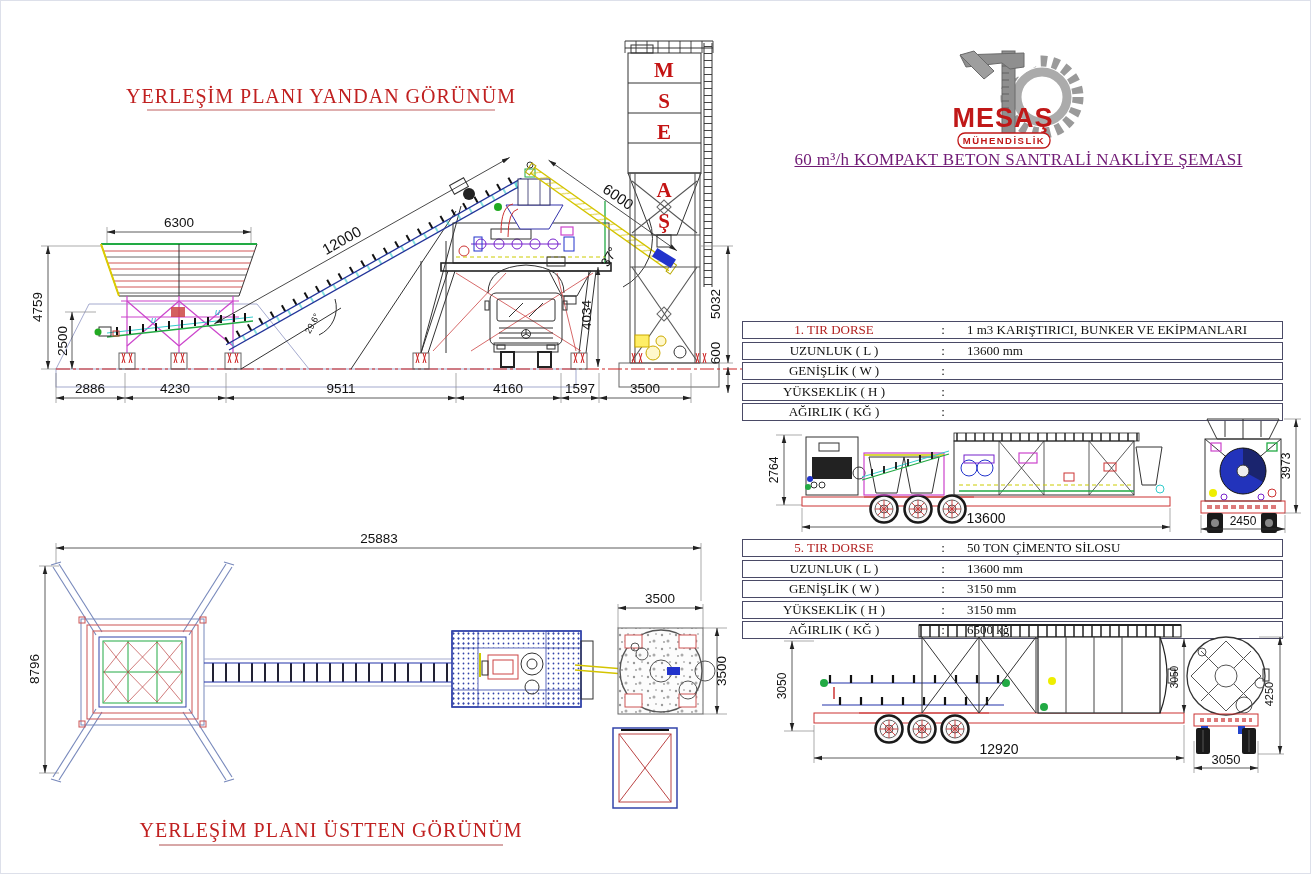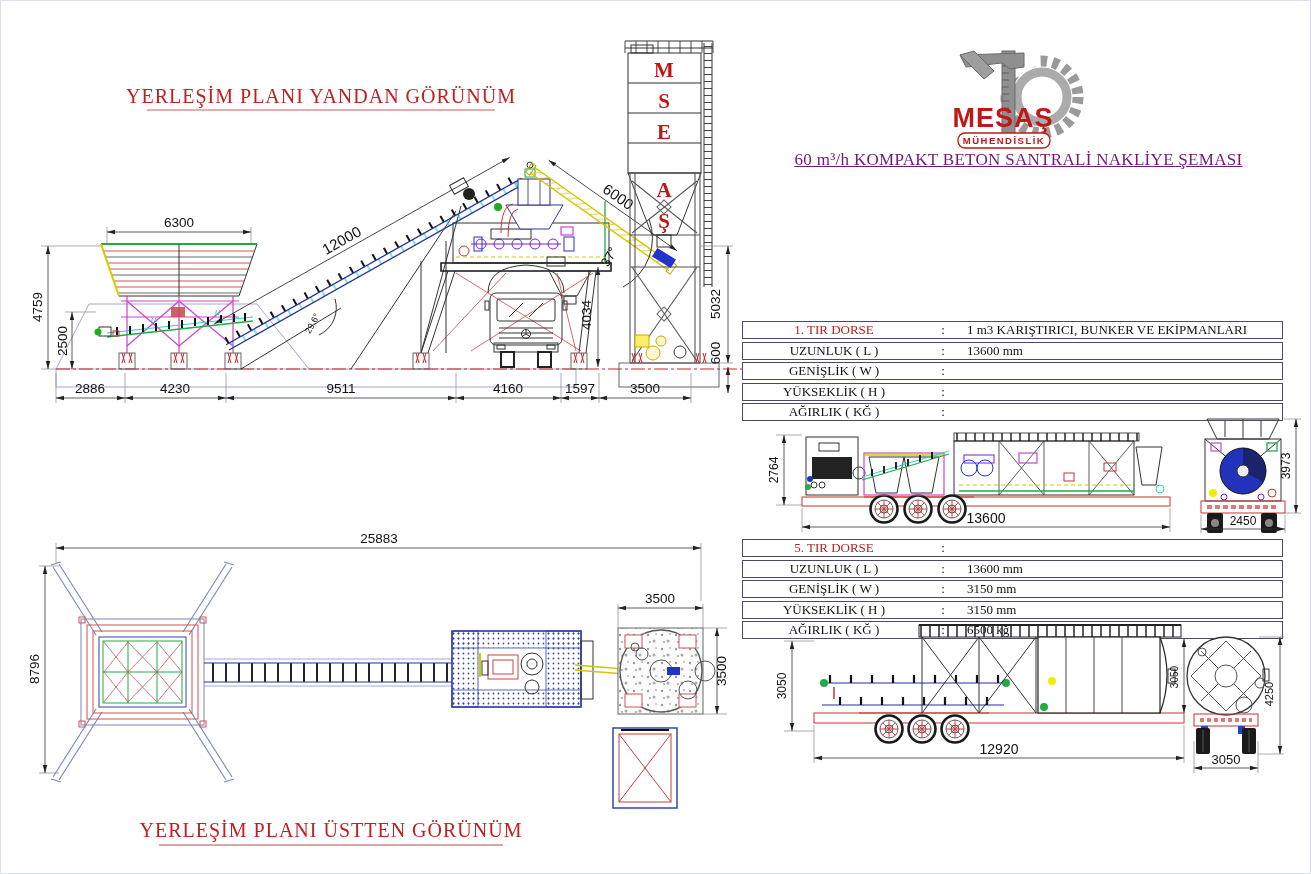--- a/index.html
+++ b/index.html
@@ -629,20 +629,21 @@
         <line class="ext" x1="521" y1="102" x2="521" y2="120"></line>
     <line class="dim" x1="437" y1="116" x2="521" y2="116" marker-start="url(#ar)" marker-end="url(#ar)"></line>
     <text class="dimt" x="479" y="112" text-anchor="middle">2450</text>
   </g>
 </svg>
 
 <div class="spec-table" style="top:538px">
   <div class="spec-row head">
     <span class="lbl">5. TIR DORSE</span>
     <span class="col">:</span>
+    <span class="val">50 TON ÇİMENTO SİLOSU</span>
   </div>
   <div class="spec-row">
     <span class="lbl">UZUNLUK ( L )</span>
     <span class="col">:</span>
     <span class="val">13600 mm</span>
   </div>
   <div class="spec-row">
     <span class="lbl">GENİŞLİK ( W )</span>
     <span class="col">:</span>
     <span class="val">3150 mm</span>

